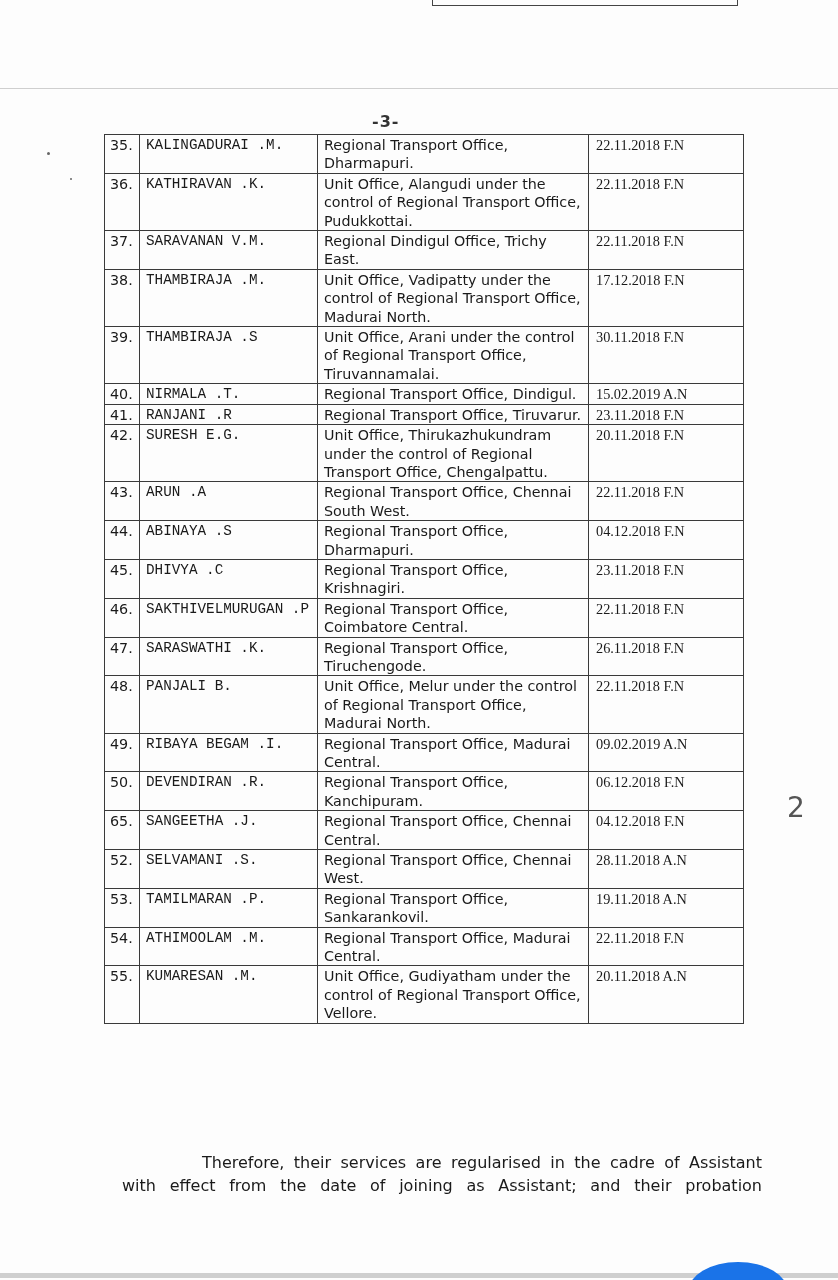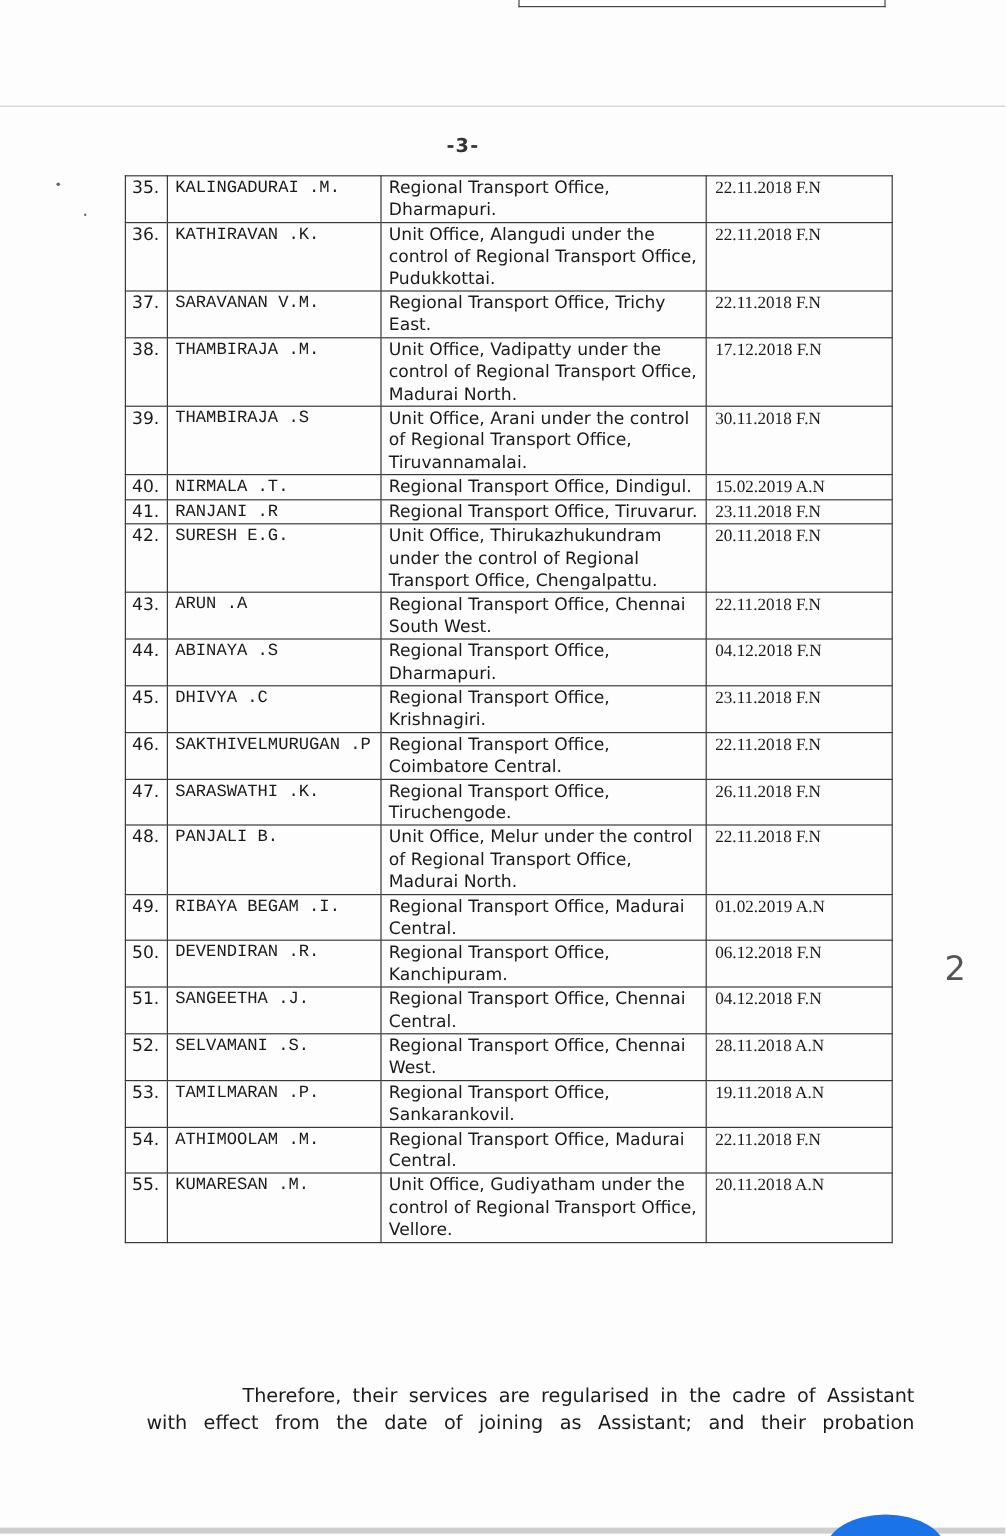--- a/index.html
+++ b/index.html
@@ -14,21 +14,21 @@
     border: 1.5px solid #444; border-top: none; box-sizing: border-box;
   }
   .top-divider {
     position: absolute; left: 0; top: 88px; width: 838px; height: 1px; background: #cfcfcf;
   }
   .page-num {
     position: absolute; left: 372px; top: 112px; font-size: 16px; letter-spacing: 1px; font-weight: bold; color: #333;
   }
   .speck { position: absolute; background: #666; border-radius: 50%; }
   table.doc-table {
-    position: absolute; left: 104px; top: 146px; width: 640px;
+    position: absolute; left: 104px; top: 134px; width: 640px;
     border-collapse: collapse; font-size: 14.3px; line-height: 18.4px;
   }
   .doc-table td {
     border: 1px solid #3a3a3a; vertical-align: top; padding: 1px 6px 0 6px;
   }
   .doc-table td.c-no { width: 26px; padding-left: 5px; padding-right: 3px; }
   .doc-table td.c-name { width: 165px; font-family: Liberation Mono, monospace; }
   .doc-table td.c-office { width: 258px; }
   .doc-table td.c-date { padding-left: 7px; font-family: Liberation Serif, serif; }
   .paragraph {
@@ -68,21 +68,21 @@
       </tr>
       <tr>
         <td class="c-no">36.</td>
         <td class="c-name">KATHIRAVAN .K.</td>
         <td class="c-office">Unit Office, Alangudi under the control of Regional Transport Office, Pudukkottai.</td>
         <td class="c-date">22.11.2018 F.N</td>
       </tr>
       <tr>
         <td class="c-no">37.</td>
         <td class="c-name">SARAVANAN V.M.</td>
-        <td class="c-office">Regional Transport Office, Trichy East.</td>
+        <td class="c-office">Regional Dindigul Office, Trichy East.</td>
         <td class="c-date">22.11.2018 F.N</td>
       </tr>
       <tr>
         <td class="c-no">38.</td>
         <td class="c-name">THAMBIRAJA .M.</td>
         <td class="c-office">Unit Office, Vadipatty under the control of Regional Transport Office, Madurai North.</td>
         <td class="c-date">17.12.2018 F.N</td>
       </tr>
       <tr>
         <td class="c-no">39.</td>
@@ -141,30 +141,30 @@
       <tr>
         <td class="c-no">48.</td>
         <td class="c-name">PANJALI B.</td>
         <td class="c-office">Unit Office, Melur under the control of Regional Transport Office, Madurai North.</td>
         <td class="c-date">22.11.2018 F.N</td>
       </tr>
       <tr>
         <td class="c-no">49.</td>
         <td class="c-name">RIBAYA BEGAM .I.</td>
         <td class="c-office">Regional Transport Office, Madurai Central.</td>
-        <td class="c-date">01.02.2019 A.N</td>
+        <td class="c-date">09.02.2019 A.N</td>
       </tr>
       <tr>
         <td class="c-no">50.</td>
         <td class="c-name">DEVENDIRAN .R.</td>
         <td class="c-office">Regional Transport Office, Kanchipuram.</td>
         <td class="c-date">06.12.2018 F.N</td>
       </tr>
       <tr>
-        <td class="c-no">51.</td>
+        <td class="c-no">65.</td>
         <td class="c-name">SANGEETHA .J.</td>
         <td class="c-office">Regional Transport Office, Chennai Central.</td>
         <td class="c-date">04.12.2018 F.N</td>
       </tr>
       <tr>
         <td class="c-no">52.</td>
         <td class="c-name">SELVAMANI .S.</td>
         <td class="c-office">Regional Transport Office, Chennai West.</td>
         <td class="c-date">28.11.2018 A.N</td>
       </tr>

